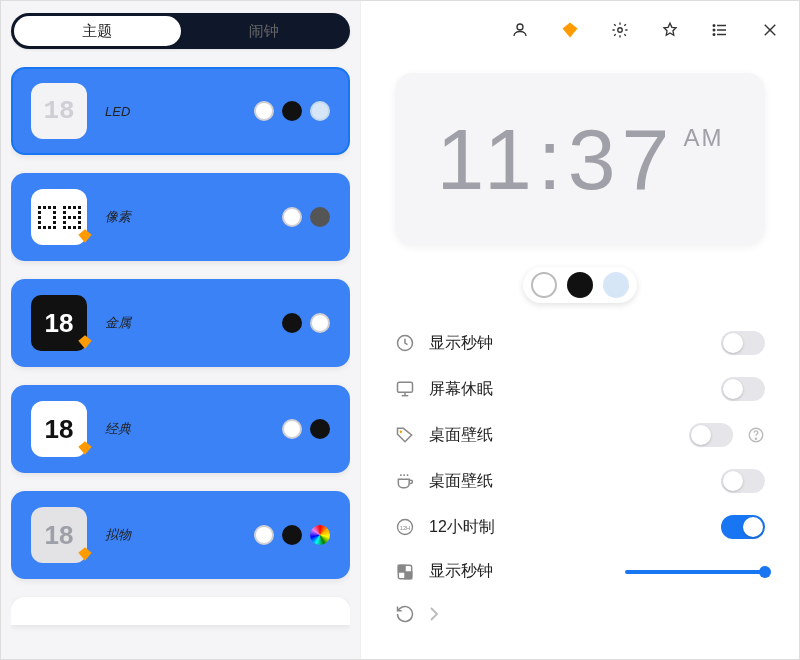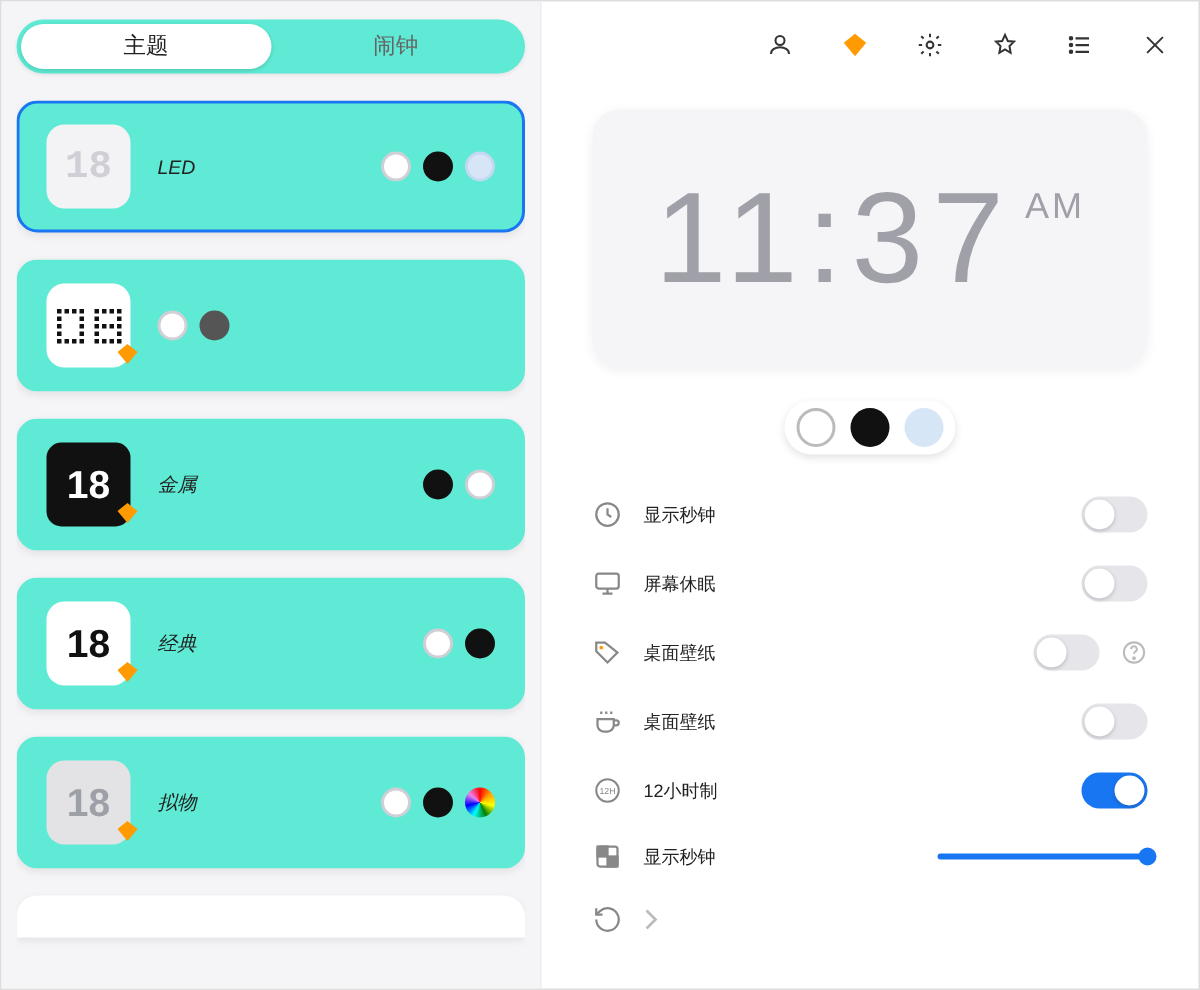--- a/index.html
+++ b/index.html
@@ -1,26 +1,26 @@
 <!DOCTYPE html>
 <html><head>
 <meta charset="utf-8">
 <style>
 * { box-sizing: border-box; margin: 0; padding: 0; font-family: -apple-system, "Segoe UI", "PingFang SC", "Microsoft YaHei", sans-serif; }
 body { width: 800px; height: 660px; overflow: hidden; background: #fff; border: 1px solid #ddd; }
 .root { display: flex; width: 100%; height: 100%; }
 
 
 .sidebar { width: 360px; background: #f5f5f7; display: flex; flex-direction: column; padding: 12px 10px; overflow: hidden; border-right: 1px solid #eee; }
-.tabbar { background: #5eead4; border-radius: 20px; height: 36px; display: flex; align-items: flex-end; padding: 3px; box-shadow: 0 1px 3px rgba(0,0,0,.08); margin-bottom: 18px; }
+.tabbar { background: #0f172a; border-radius: 20px; height: 36px; display: flex; align-items: flex-end; padding: 3px; box-shadow: 0 1px 3px rgba(0,0,0,.08); margin-bottom: 18px; }
 .tab { flex: 1; text-align: center; font-size: 15px; color: #666; height: 30px; line-height: 30px; border-radius: 16px; cursor: pointer; }
 .tab.active { background: #fff; color: #222; font-weight: 500; box-shadow: 0 1px 3px rgba(0,0,0,.15); }
 
 .theme-list { flex: 1; overflow: hidden; display: flex; flex-direction: column; gap: 18px; }
-.theme-card { background: #5eead4; border-radius: 14px; padding: 14px 18px; display: flex; align-items: center; gap: 18px; box-shadow: 0 2px 6px rgba(0,0,0,.08); border: 2px solid transparent; }
+.theme-card { background: #3b82f6; border-radius: 14px; padding: 14px 18px; display: flex; align-items: center; gap: 18px; box-shadow: 0 2px 6px rgba(0,0,0,.08); border: 2px solid transparent; }
 .theme-card.selected { border: 2px solid #1976f2; }
 
 .theme-thumb { width: 56px; height: 56px; border-radius: 12px; display: flex; align-items: center; justify-content: center; font-size: 26px; font-weight: 700; position: relative; }
 .thumb-led    { background: #f3f3f6; color: #cfcfd5; font-family: "Courier New", monospace; }
 .thumb-pixel  { background: #fff; color: #111; }
 .thumb-metal  { background: #111; color: #fff; border-radius: 10px; }
 .thumb-classic{ background: #fff; color: #111; }
 .thumb-skeuo  { background: #e3e3e6; color: #9ea0a8; }
 .corner-badge { position: absolute; right: -6px; bottom: -6px; }
 
@@ -54,21 +54,21 @@
 .bgcolor-pill { background: #fff; border-radius: 24px; padding: 5px 8px; display: flex; gap: 10px; box-shadow: 0 2px 6px rgba(0,0,0,.12); }
 .bgcolor-option { width: 26px; height: 26px; border-radius: 50%; cursor: pointer; }
 .bgcolor-option.white { background: #fff; border: 2px solid #bbb; }
 .bgcolor-option.black { background: #111; }
 .bgcolor-option.blue  { background: #d7e6f7; }
 
 .settings { display: flex; flex-direction: column; gap: 22px; }
 .setting-row { display: flex; align-items: center; gap: 14px; }
 .setting-icon { width: 20px; height: 20px; color: #888; flex-shrink: 0; }
 .setting-icon svg { width: 100%; height: 100%; }
-.setting-label { flex: 1; font-size: 12px; color: #222; }
+.setting-label { flex: 1; font-size: 16px; color: #222; }
 .setting-extra { color: #bbb; width: 18px; height: 18px; }
 .setting-extra svg { width: 100%; height: 100%; }
 
 .toggle { width: 44px; height: 24px; background: #e5e5ea; border-radius: 12px; position: relative; cursor: pointer; transition: background .15s; }
 .toggle::after { content: ""; position: absolute; width: 20px; height: 20px; background: #fff; border-radius: 50%; top: 2px; left: 2px; box-shadow: 0 1px 3px rgba(0,0,0,.2); transition: left .15s; }
 .toggle.on { background: #1976f2; }
 .toggle.on::after { left: 22px; }
 
 .slider { width: 140px; height: 4px; background: #1976f2; border-radius: 2px; position: relative; cursor: pointer; }
 .slider::after { content: ""; position: absolute; right: -6px; top: -4px; width: 12px; height: 12px; background: #1976f2; border-radius: 50%; }
@@ -152,20 +152,21 @@
               <i></i>
               <i></i>
               <i></i>
           </div>
           <span class="corner-badge">
             <svg viewBox="0 0 24 24" width="16" height="16">
                 <path fill="#ff9b00" d="M12 2 L22 10 L12 22 L2 10 Z"></path>
               </svg>
           </span>
         </div>
+        <div class="theme-label">像素</div>
         <div class="color-dots">
           <div class="dot white"></div>
           <div class="dot grey"></div>
         </div>
       </div>
 
       <div class="theme-card">
         <div class="theme-thumb thumb-metal">
           <span>18</span>
           <span class="corner-badge">

